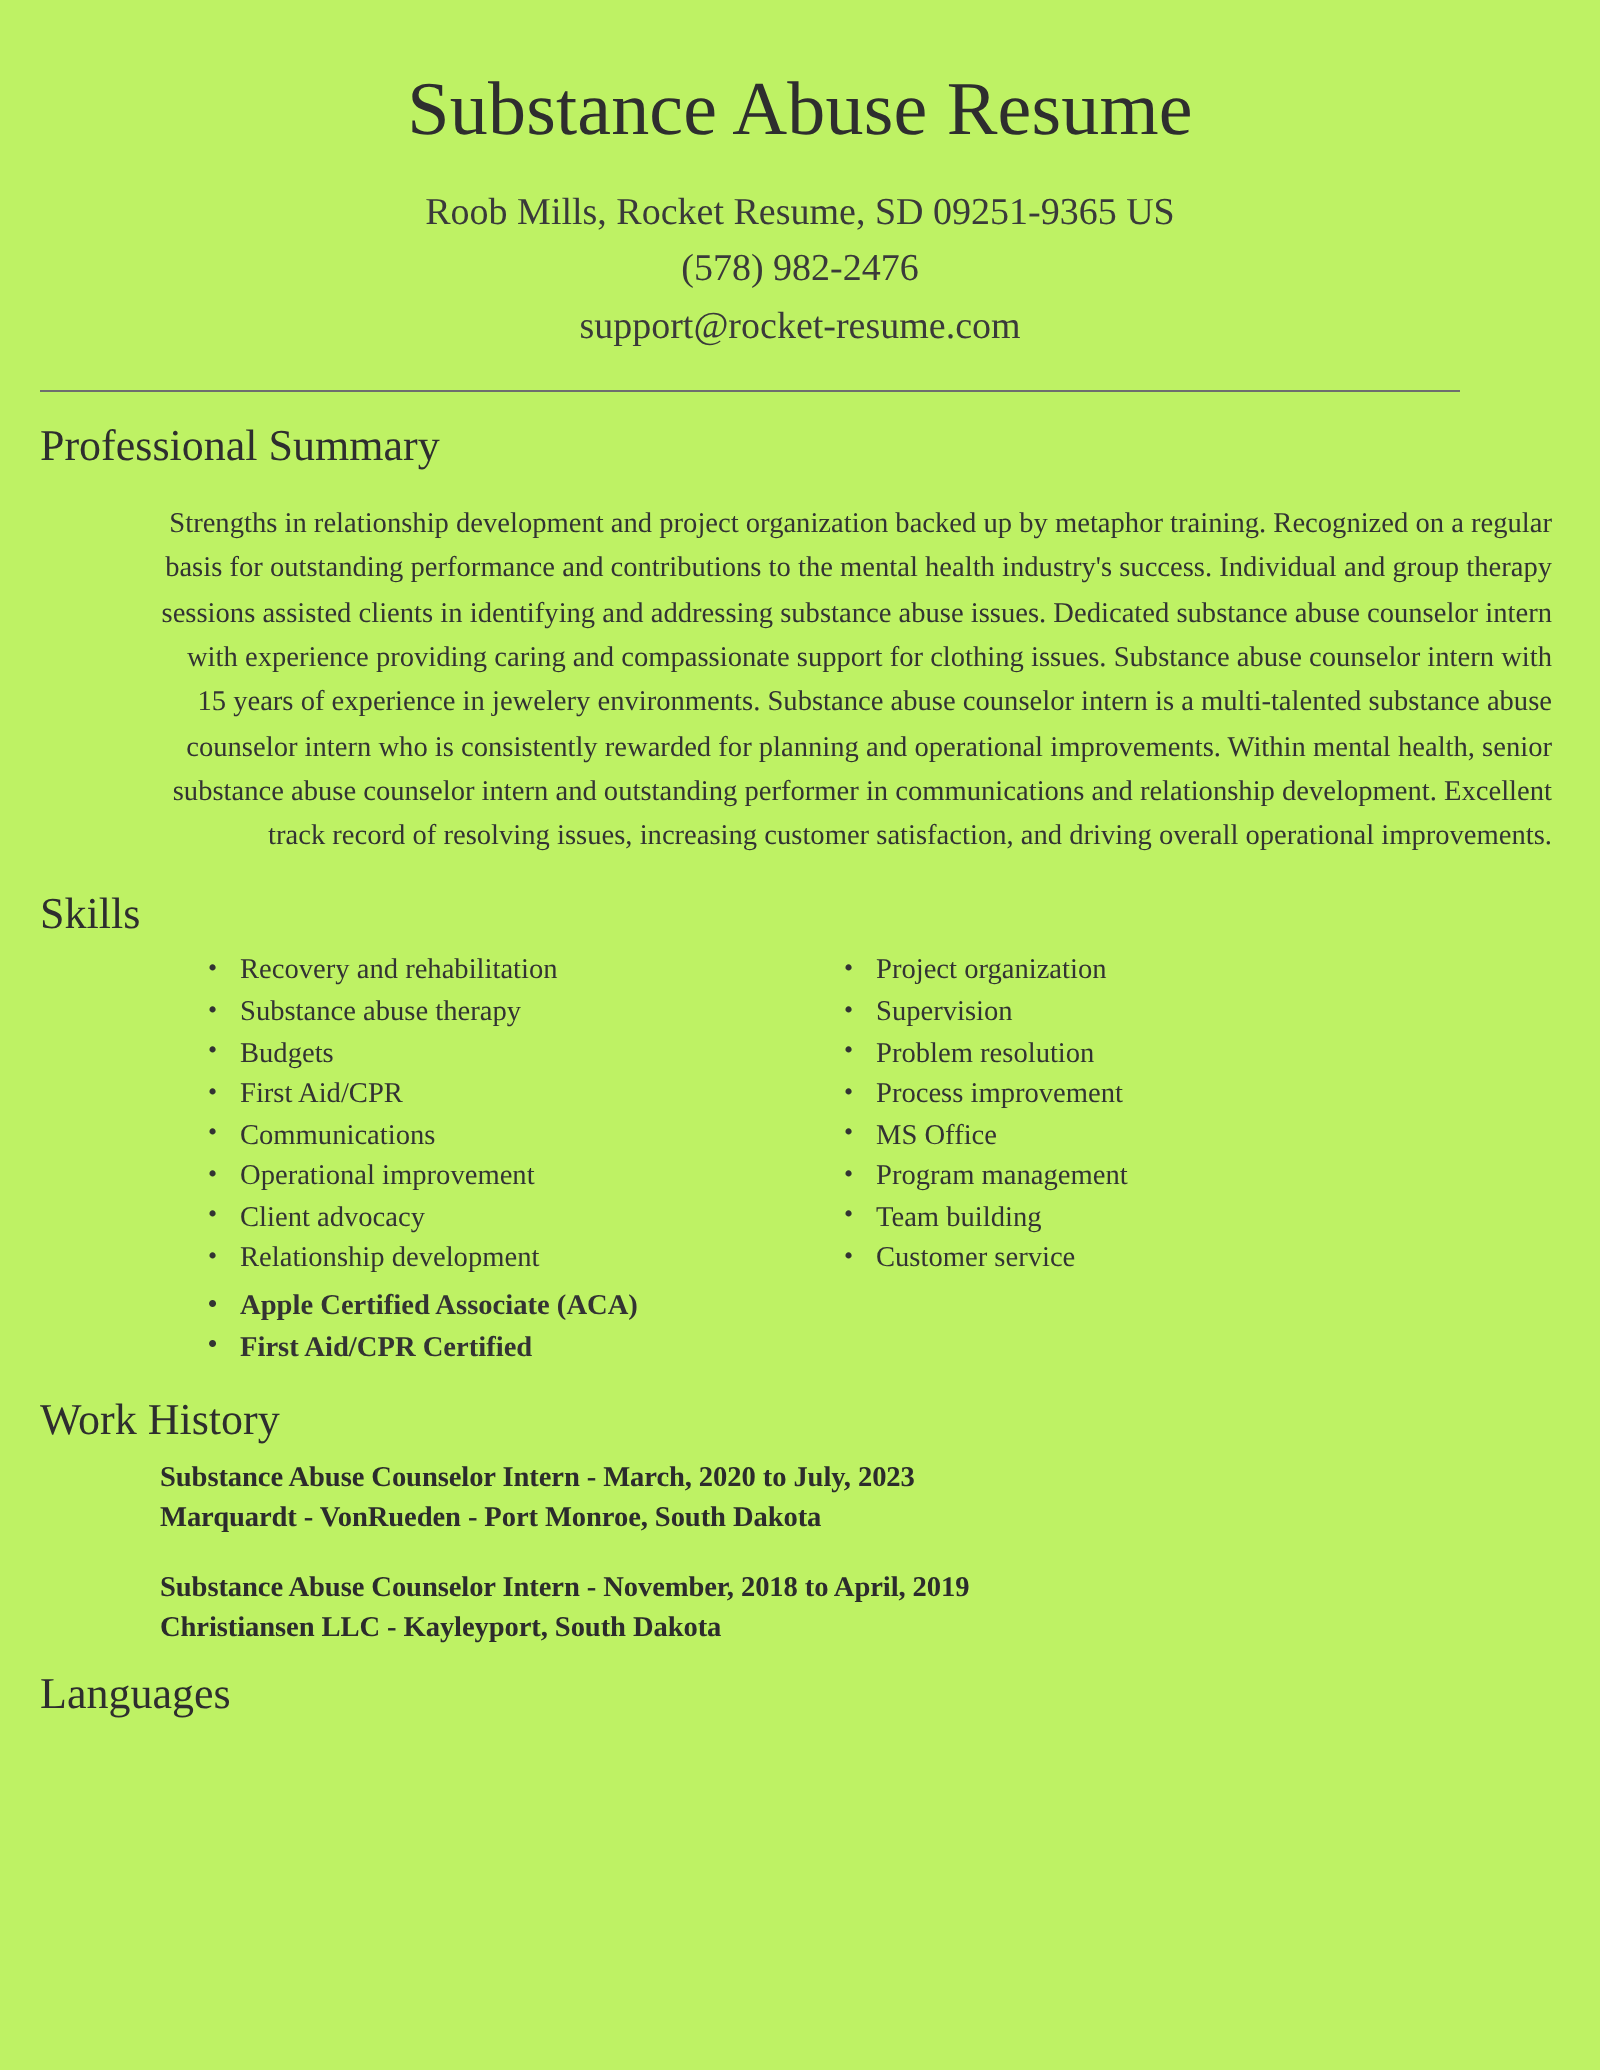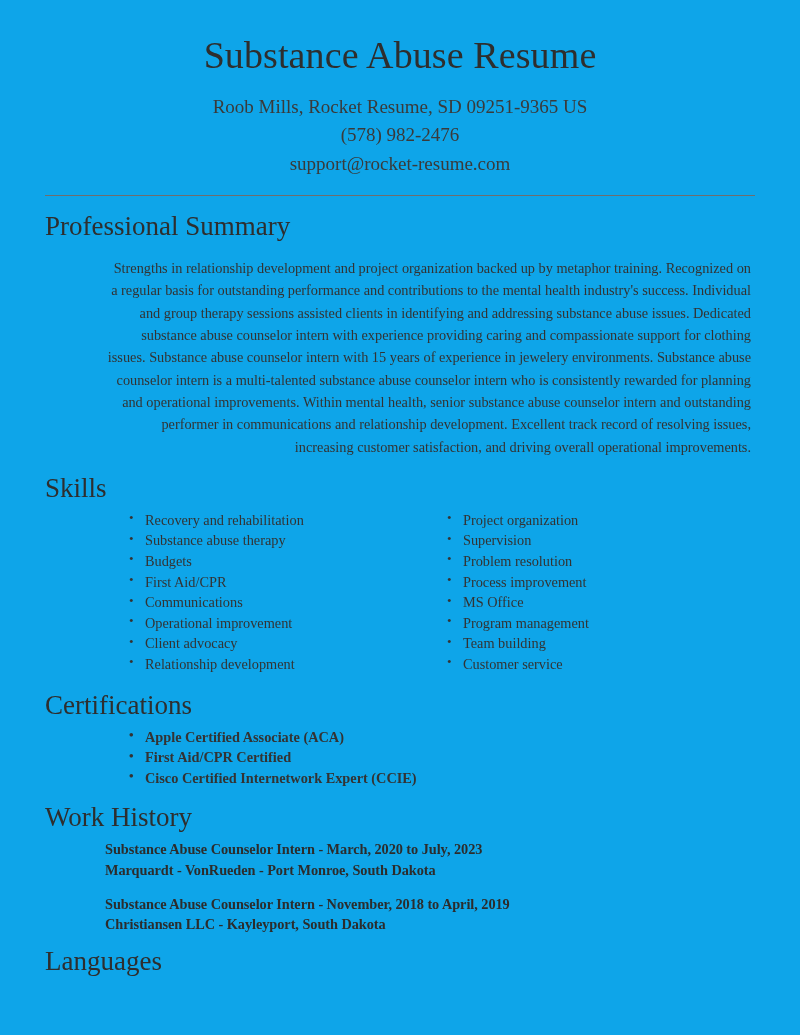--- a/index.html
+++ b/index.html
@@ -12,22 +12,22 @@
     width: 800px;
     height: 1035px;
     overflow: hidden;
     font-family: "Liberation Serif", "DejaVu Serif", serif;
     color: #333333;
   }
 
   .page {
     width: 800px;
     height: 1035px;
-    background: #0ea5e9;
-    padding: 0 45px;
+    background: #bef264;
+    padding: 0 20px;
     position: relative;
   }
 
   
   .resume-header {
     padding-top: 34px;
     text-align: center;
   }
   .resume-title {
     font-family: "Liberation Serif", "DejaVu Serif", serif;
@@ -49,21 +49,21 @@
     border-top: 1.6px solid #6e6e6e;
     margin: 16px 0 0 0;
     width: 710px;
   }
 
   
   .section { margin-top: 2px; }
 
   .section-heading {
     font-family: "Liberation Serif", "DejaVu Serif", serif;
-    font-size: 27px;
+    font-size: 22px;
     font-weight: 400;
     color: #2e2e2e;
     line-height: 1.2;
     margin: 14px 0 6px 0;
   }
   .section-heading.tight { margin-top: 10px; }
 
   .indent {
     padding-left: 60px;
   }
@@ -169,26 +169,24 @@
           <li>MS Office</li>
           <li>Program management</li>
           <li>Team building</li>
           <li>Customer service</li>
         </ul>
       </div>
     </div>
   </div>
 
   <div class="section">
-    <h2 class="section-heading">Certifications</h2>
     <div class="cert-list">
       <ul class="bullets">
         <li>Apple Certified Associate (ACA)</li>
         <li>First Aid/CPR Certified</li>
-        <li>Cisco Certified Internetwork Expert (CCIE)</li>
       </ul>
     </div>
   </div>
 
   <div class="section">
     <h2 class="section-heading">Work History</h2>
     <div class="history-wrap">
       <div class="entry">
         <div class="entry-line">Substance Abuse Counselor Intern - March, 2020 to July, 2023</div>
         <div class="entry-line">Marquardt - VonRueden - Port Monroe, South Dakota</div>

